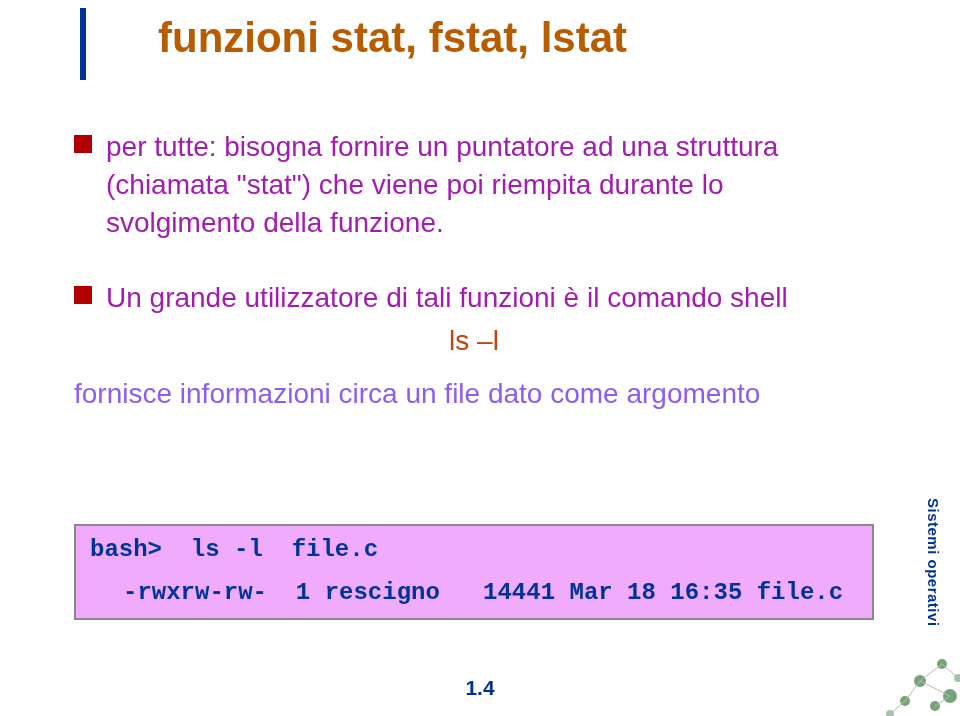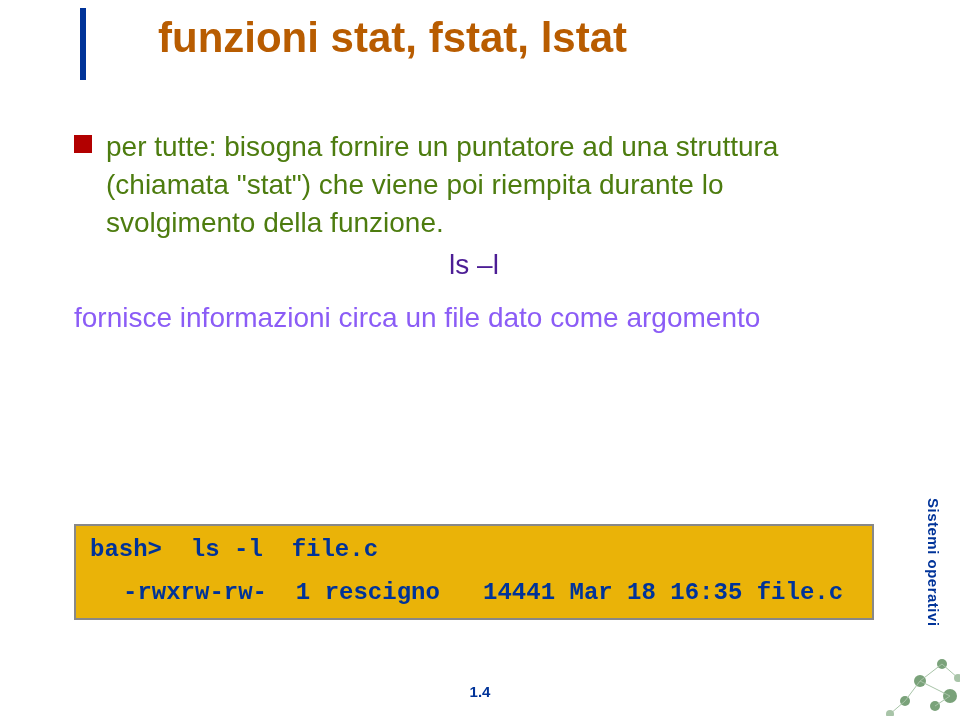--- a/index.html
+++ b/index.html
@@ -47,45 +47,45 @@
   .bullet-sq {
     width: 18px;
     height: 18px;
     background: #b20000;
     flex-shrink: 0;
     margin-top: 7px;
     margin-right: 14px;
   }
   .bullet-text {
     font-size: 28px;
-    color: #4d7c0f;
+    color: #a21caf;
     line-height: 1.35;
   }
   .block2 {
     margin-top: 38px;
   }
   .centered-line {
     text-align: center;
     font-size: 28px;
-    color: #4c1d95;
+    color: #c2410c;
     margin-top: 2px;
   }
   .tail-text {
     font-size: 28px;
     color: #8b5cf6;
     margin-top: 18px;
     line-height: 1.35;
   }
   .code-box {
     position: absolute;
     left: 74px;
     top: 524px;
     width: 800px;
     border: 2px solid #888;
-    background: #eab308;
+    background: #f0abfc;
     padding: 10px 14px 12px 14px;
     font-family: "Courier New", monospace;
     font-size: 24px;
     font-weight: bold;
     color: #003399;
   }
   .code-line1 { margin-bottom: 16px; white-space: pre; }
   .code-line2 { white-space: pre; margin-left: 33px; }
   .side-label {
     position: absolute;
@@ -96,21 +96,21 @@
     font-weight: bold;
     color: #003399;
     letter-spacing: 0.5px;
   }
   .page-num {
     position: absolute;
     left: 0;
     right: 0;
     bottom: 16px;
     text-align: center;
-    font-size: 15px;
+    font-size: 21px;
     font-weight: bold;
     color: #003399;
   }
   .deco {
     position: absolute;
     right: 0;
     bottom: 0;
     width: 110px;
     height: 110px;
     pointer-events: none;
@@ -124,20 +124,24 @@
   <div class="title-rule"></div>
   <div class="title-text">funzioni stat, fstat, lstat</div>
 
   <div class="content">
 
     <div class="bullet-row">
       <div class="bullet-sq"></div>
       <div class="bullet-text">per tutte: bisogna fornire un puntatore ad una struttura (chiamata "stat") che viene poi riempita durante lo svolgimento della funzione.</div>
     </div>
 
+    <div class="bullet-row block2">
+      <div class="bullet-sq"></div>
+      <div class="bullet-text">Un grande utilizzatore di tali funzioni è il comando shell</div>
+    </div>
 
     <div class="centered-line">ls –l</div>
 
     <div class="tail-text">fornisce informazioni circa un file dato come argomento</div>
 
   </div>
 
   <div class="code-box">
     <div class="code-line1">bash&gt;  ls -l  file.c</div>
     <div class="code-line2">-rwxrw-rw-  1 rescigno   14441 Mar 18 16:35 file.c</div>

